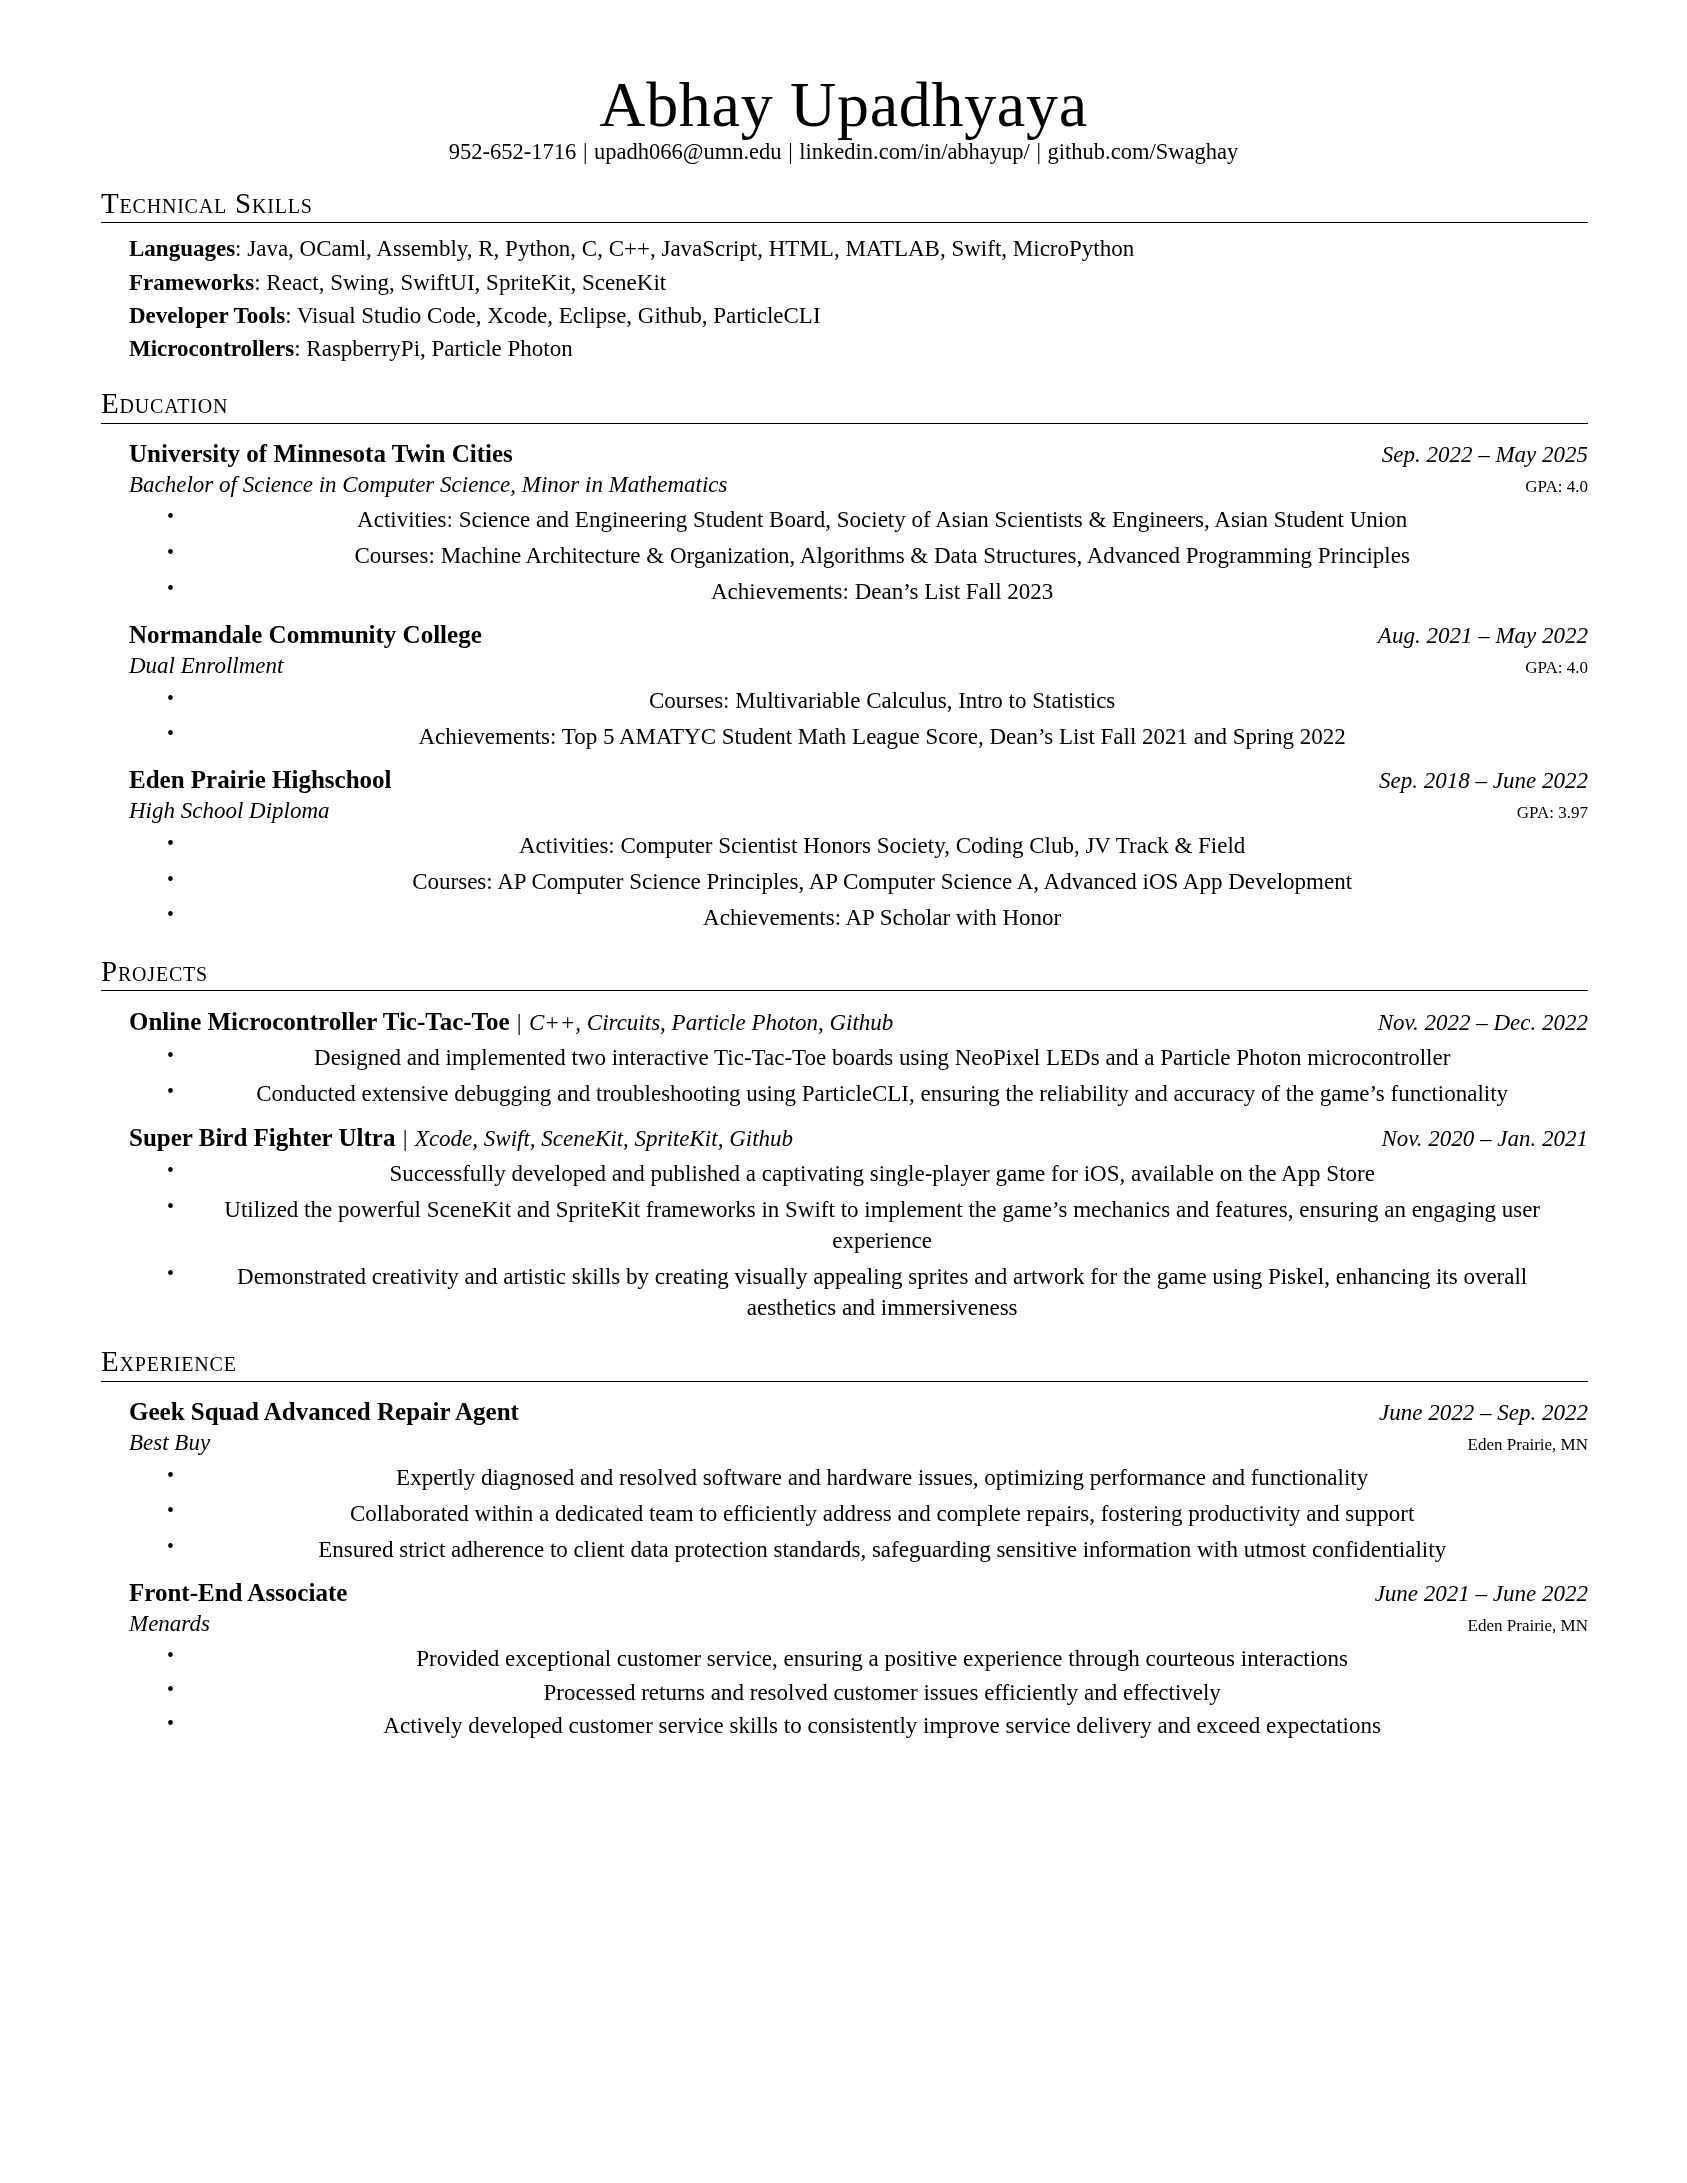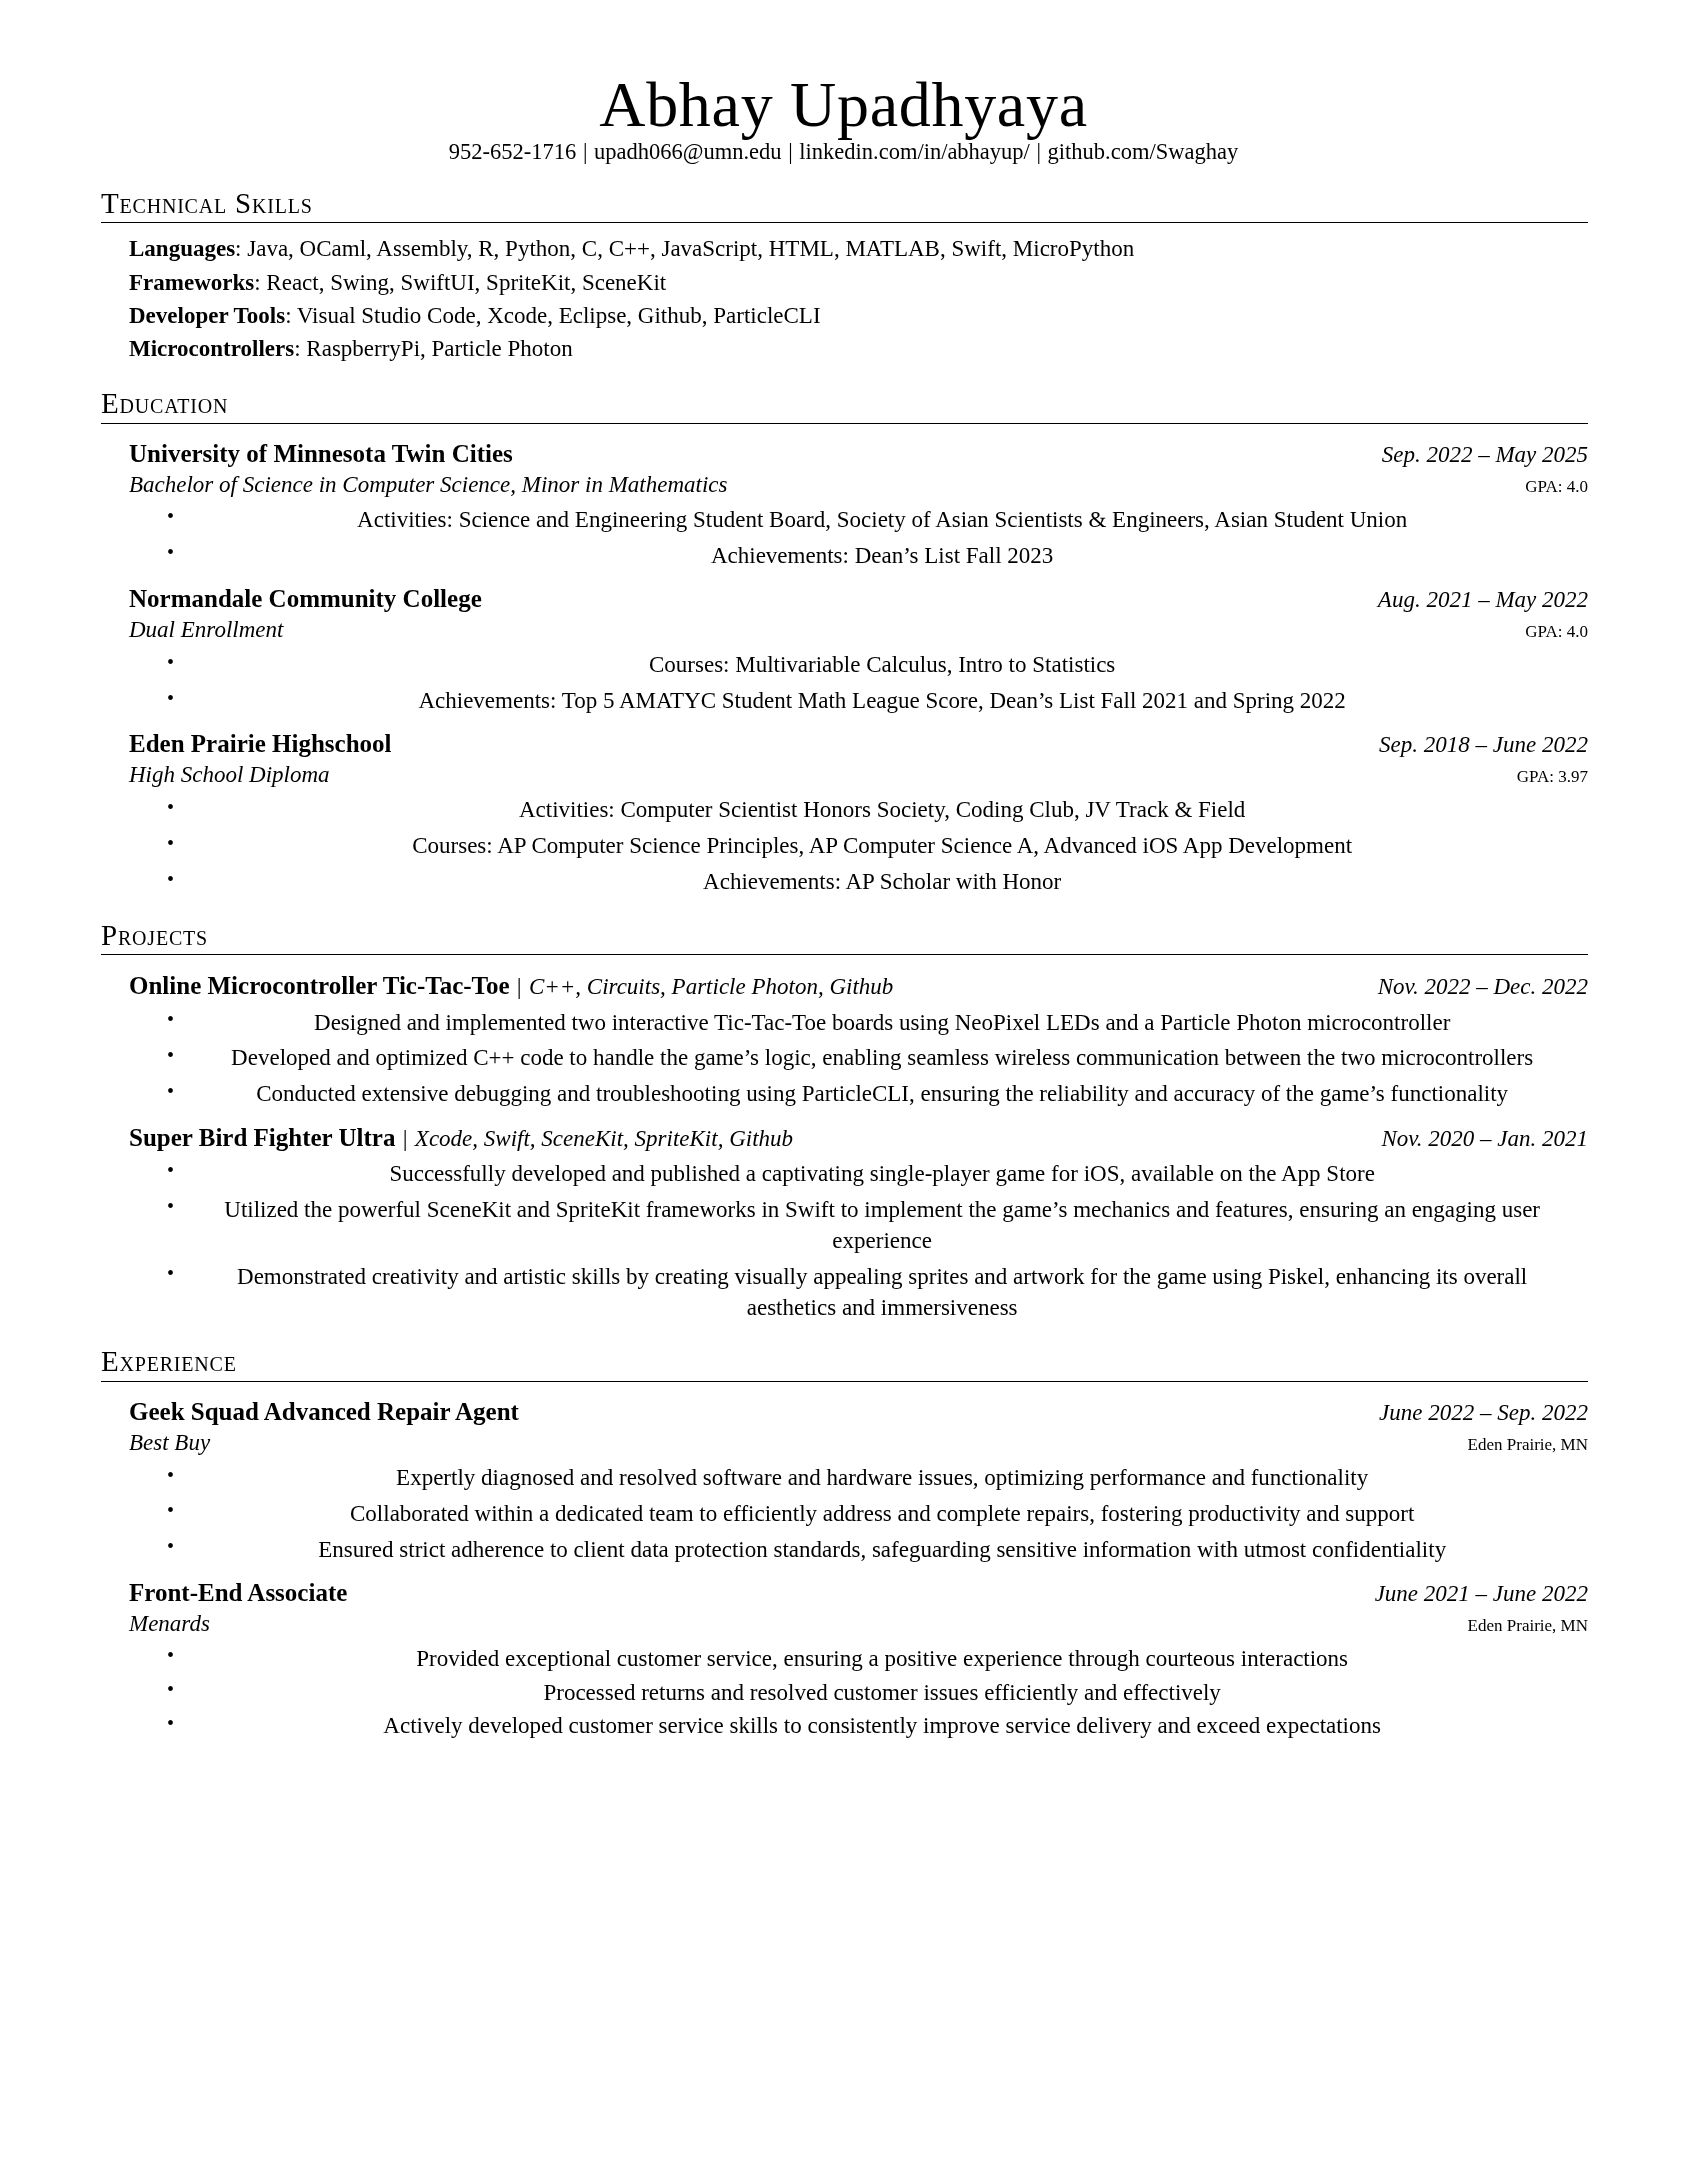--- a/index.html
+++ b/index.html
@@ -186,20 +186,21 @@
         <div class="entry-row">
           <div class="entry-title">University of Minnesota Twin Cities</div>
           <div class="entry-date">Sep. 2022 – May 2025</div>
         </div>
         <div class="entry-row">
           <div class="entry-sub">Bachelor of Science in Computer Science, Minor in Mathematics</div>
           <div class="entry-meta">GPA: 4.0</div>
         </div>
         <ul class="bullets">
           <li>Activities: Science and Engineering Student Board, Society of Asian Scientists &amp; Engineers, Asian Student Union</li>
+          <li>Courses: Machine Architecture &amp; Organization, Algorithms &amp; Data Structures, Advanced Programming Principles</li>
           <li>Achievements: Dean’s List Fall 2023</li>
         </ul>
       </div>
 
       <div class="entry">
         <div class="entry-row">
           <div class="entry-title">Normandale Community College</div>
           <div class="entry-date">Aug. 2021 – May 2022</div>
         </div>
         <div class="entry-row">
@@ -236,21 +237,20 @@
     <div class="section-rule"></div>
     <div class="entries">
 
       <div class="entry">
         <div class="entry-row">
           <div class="entry-title"><span>Online Microcontroller Tic-Tac-Toe</span><span class="bar">|</span><span class="tech">C++, Circuits, Particle Photon, Github</span></div>
           <div class="entry-date">Nov. 2022 – Dec. 2022</div>
         </div>
         <ul class="bullets">
           <li>Designed and implemented two interactive Tic-Tac-Toe boards using NeoPixel LEDs and a Particle Photon microcontroller</li>
-          <li>Developed and optimized C++ code to handle the game’s logic, enabling seamless wireless communication between the two microcontrollers</li>
           <li>Conducted extensive debugging and troubleshooting using ParticleCLI, ensuring the reliability and accuracy of the game’s functionality</li>
         </ul>
       </div>
 
       <div class="entry">
         <div class="entry-row">
           <div class="entry-title"><span>Super Bird Fighter Ultra</span><span class="bar">|</span><span class="tech">Xcode, Swift, SceneKit, SpriteKit, Github</span></div>
           <div class="entry-date">Nov. 2020 – Jan. 2021</div>
         </div>
         <ul class="bullets">

